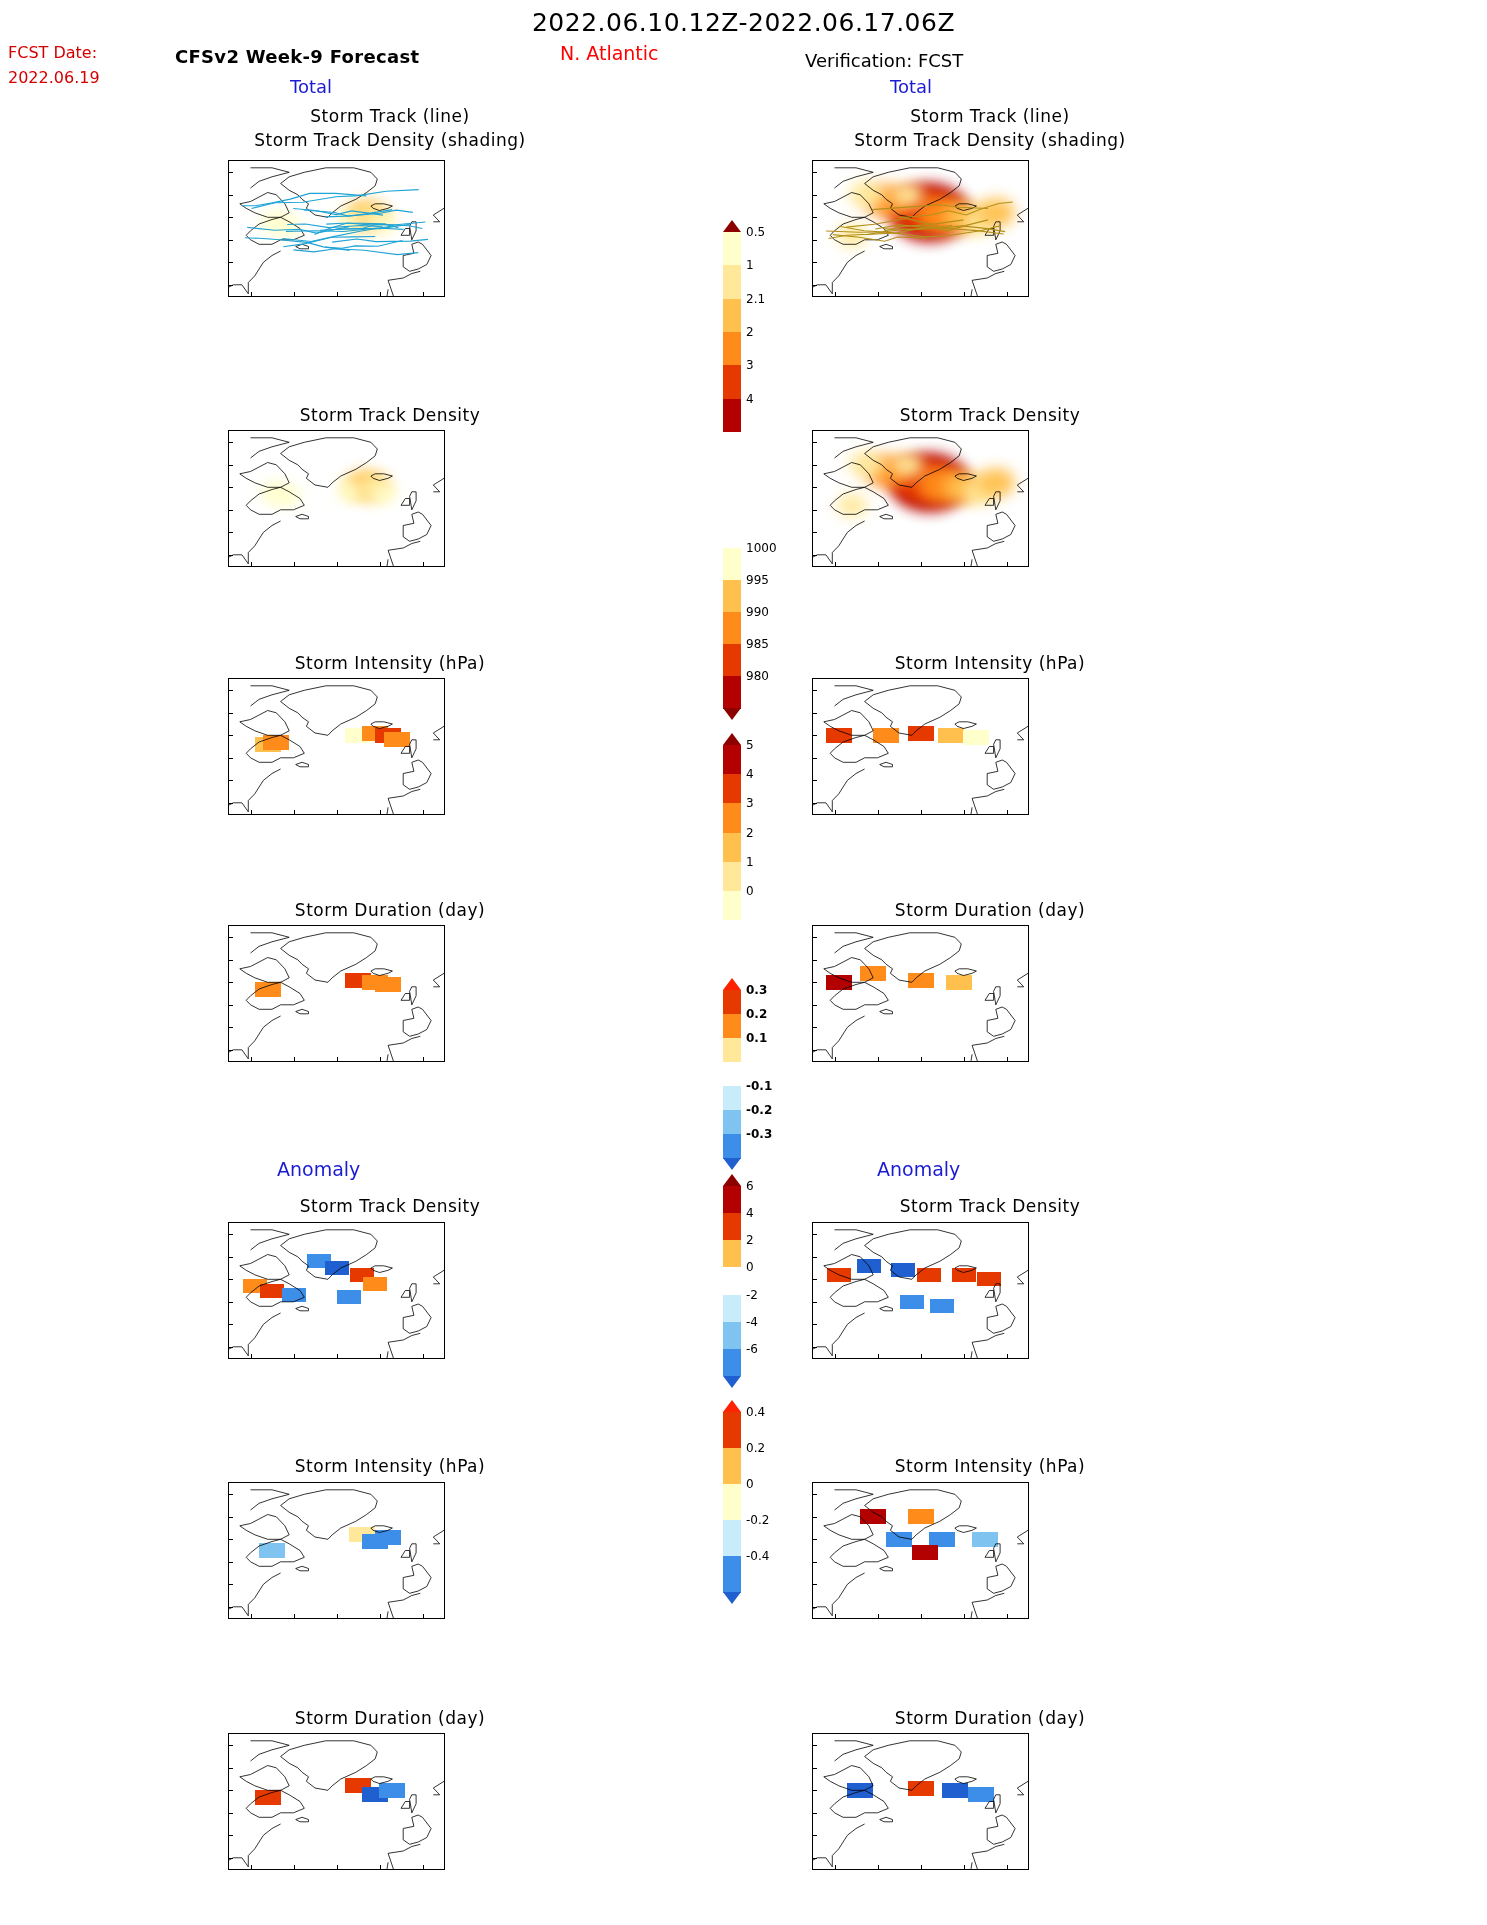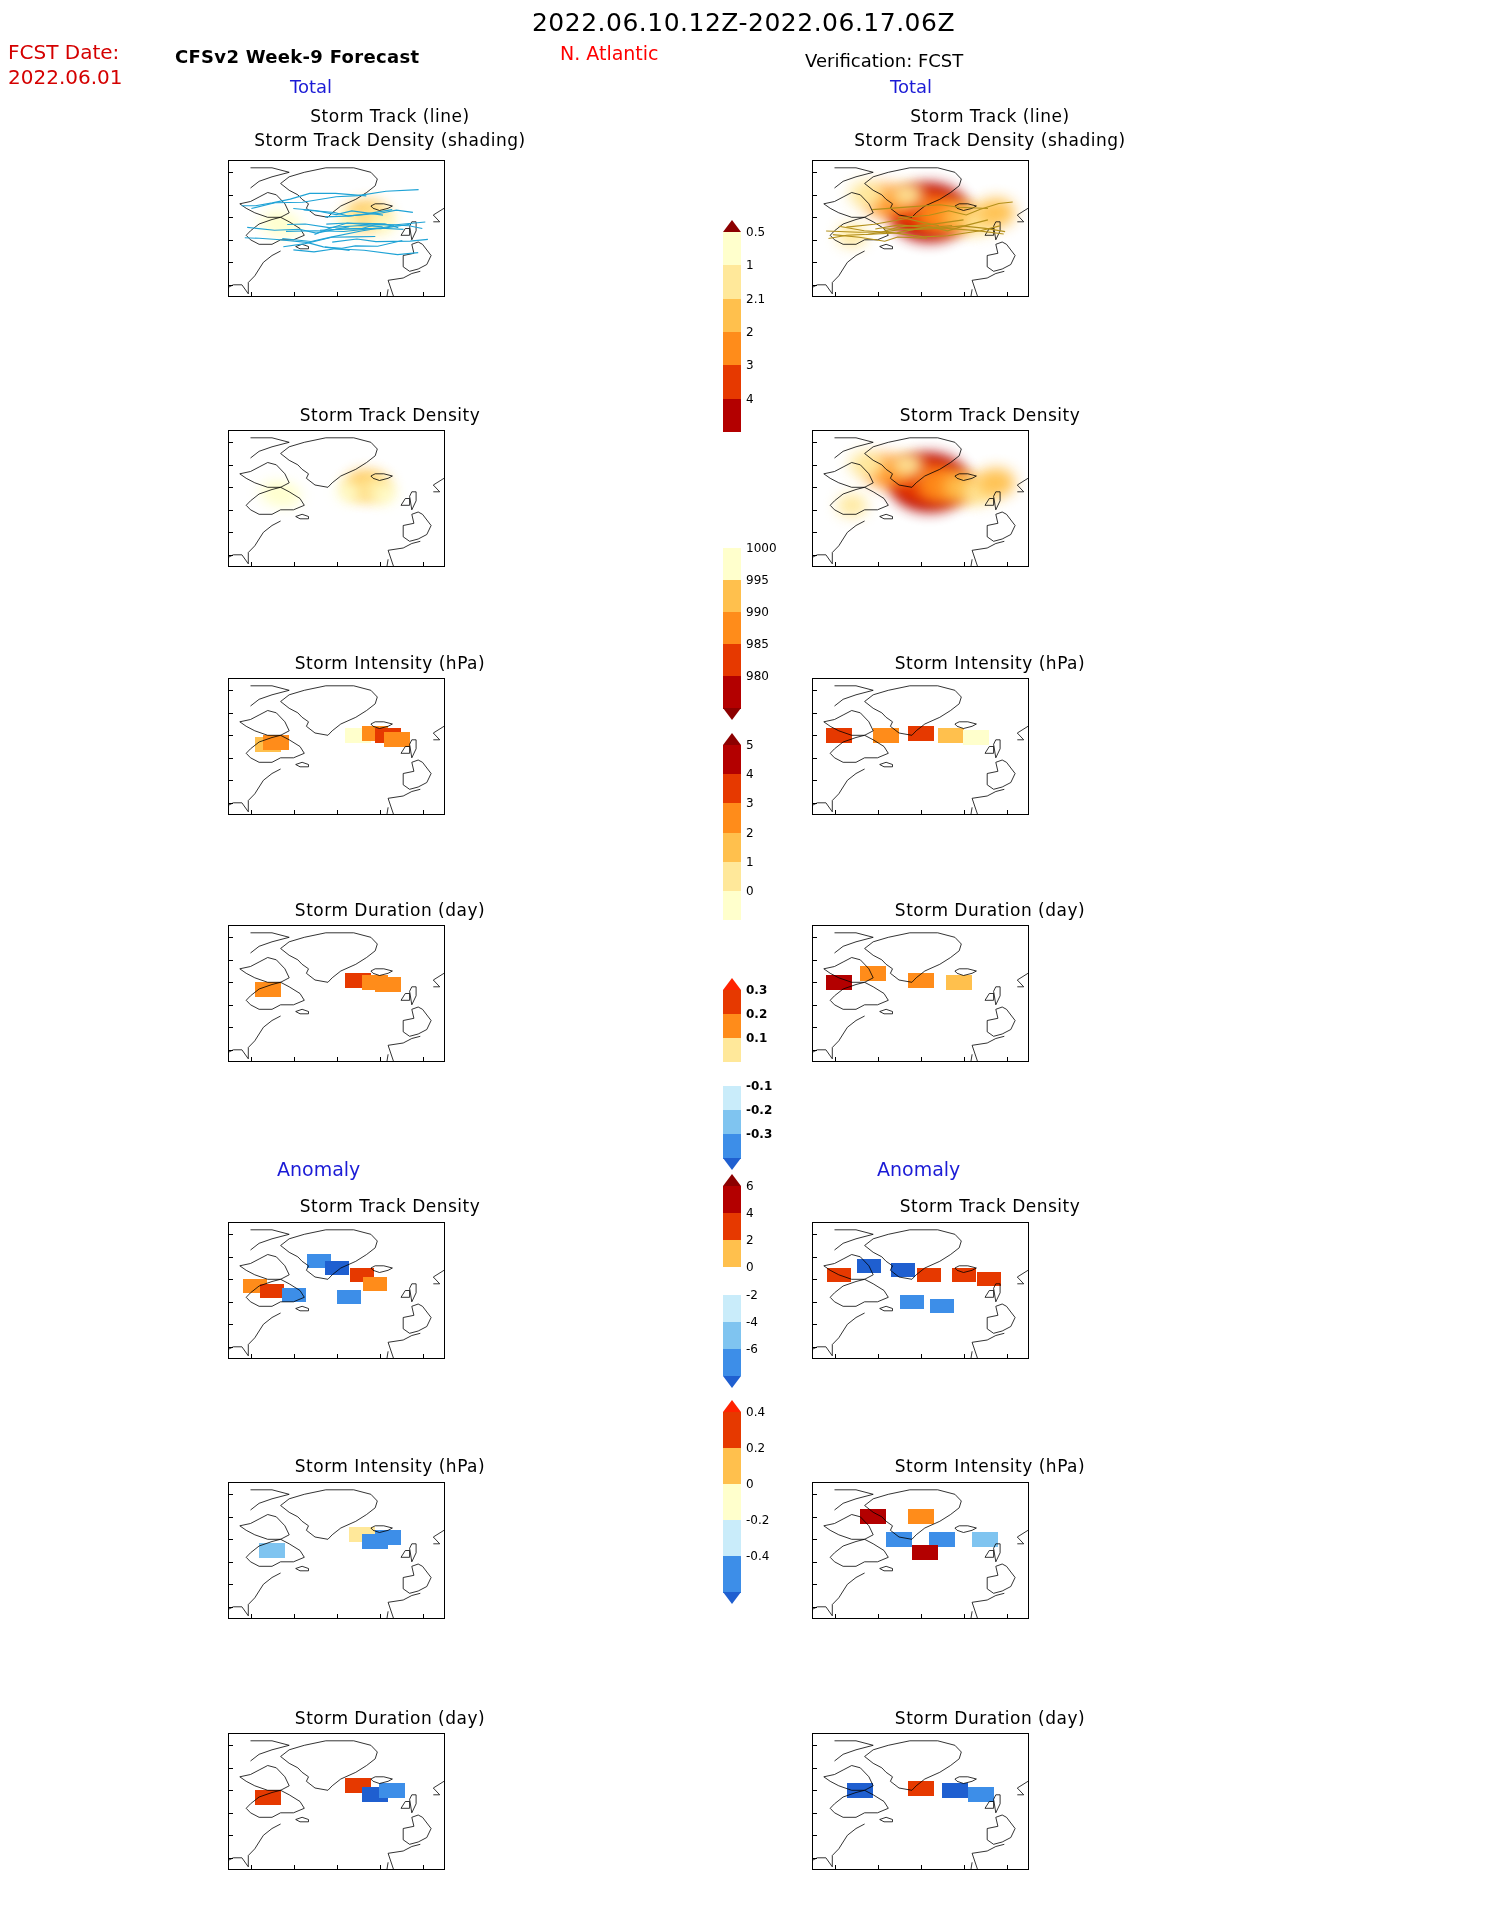--- a/index.html
+++ b/index.html
@@ -1,20 +1,20 @@
 <!DOCTYPE html>
 <html><head>
 <meta charset="utf-8">
 <style>
   html,body{margin:0;padding:0;background:#ffffff;}
   body{width:1487px;height:1925px;position:relative;font-family:"DejaVu Sans",sans-serif;}
   .abs{position:absolute;}
   .ttl{font-family:"DejaVu Sans",sans-serif;}
   #main-title{left:0;right:0;top:8px;text-align:center;font-size:25px;letter-spacing:.5px;color:#000;}
-  #fcst-block{left:8px;top:40px;color:#d40000;font-size:20px;line-height:25px;}
+  #fcst-block{left:8px;top:40px;color:#d40000;font-size:16px;line-height:25px;}
   #fcst-model{left:175px;top:46px;font-size:18px;color:#000;font-weight:bold;letter-spacing:.3px;}
   #basin{left:560px;top:42px;font-size:19px;color:#ff0000;}
   #verif{left:805px;top:50px;font-size:18px;color:#000;}
   .total-lbl{font-size:18px;color:#1b1bd6;}
   .anom-lbl{font-size:19px;color:#1b1bd6;}
   .panel-title{font-size:17px;color:#000;text-align:center;letter-spacing:.5px;}
   .map{position:absolute;border:1px solid #000;background:#fff;overflow:hidden;}
   .coast{position:absolute;left:0;top:0;}
   .ytickmark{position:absolute;left:0;width:4px;height:1px;background:#000;}
   .xtickmark{position:absolute;bottom:0;width:1px;height:4px;background:#000;}
@@ -24,21 +24,21 @@
   .tri-up{position:absolute;left:0;width:0;height:0;}
   .cell{position:absolute;}
 </style>
 </head>
 <body>
 
 <div class="abs ttl" id="main-title">2022.06.10.12Z-2022.06.17.06Z</div>
 
 <div class="abs" id="fcst-block">
   <div>FCST Date:</div>
-  <div>2022.06.01</div>
+  <div>2022.06.19</div>
 </div>
 
 <div class="abs" id="fcst-model">CFSv2 Week-9 Forecast</div>
 <div class="abs" id="basin">N. Atlantic</div>
 <div class="abs" id="verif">Verification: FCST</div>
 
 <div class="abs total-lbl" style="left:290px;top:76px;">Total</div>
 <div class="abs total-lbl" style="left:890px;top:76px;">Total</div>
 
 <div class="abs anom-lbl" style="left:277px;top:1158px;">Anomaly</div>

